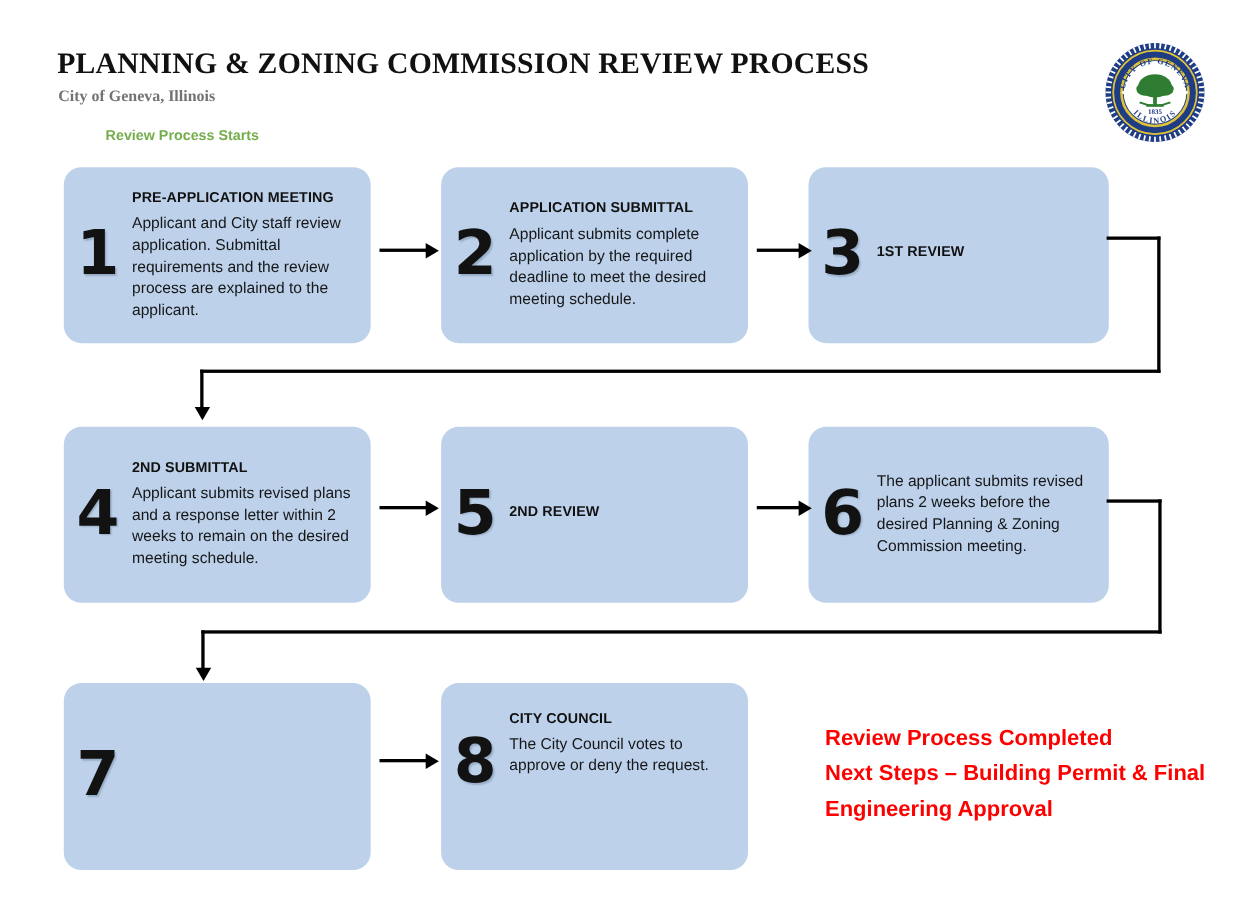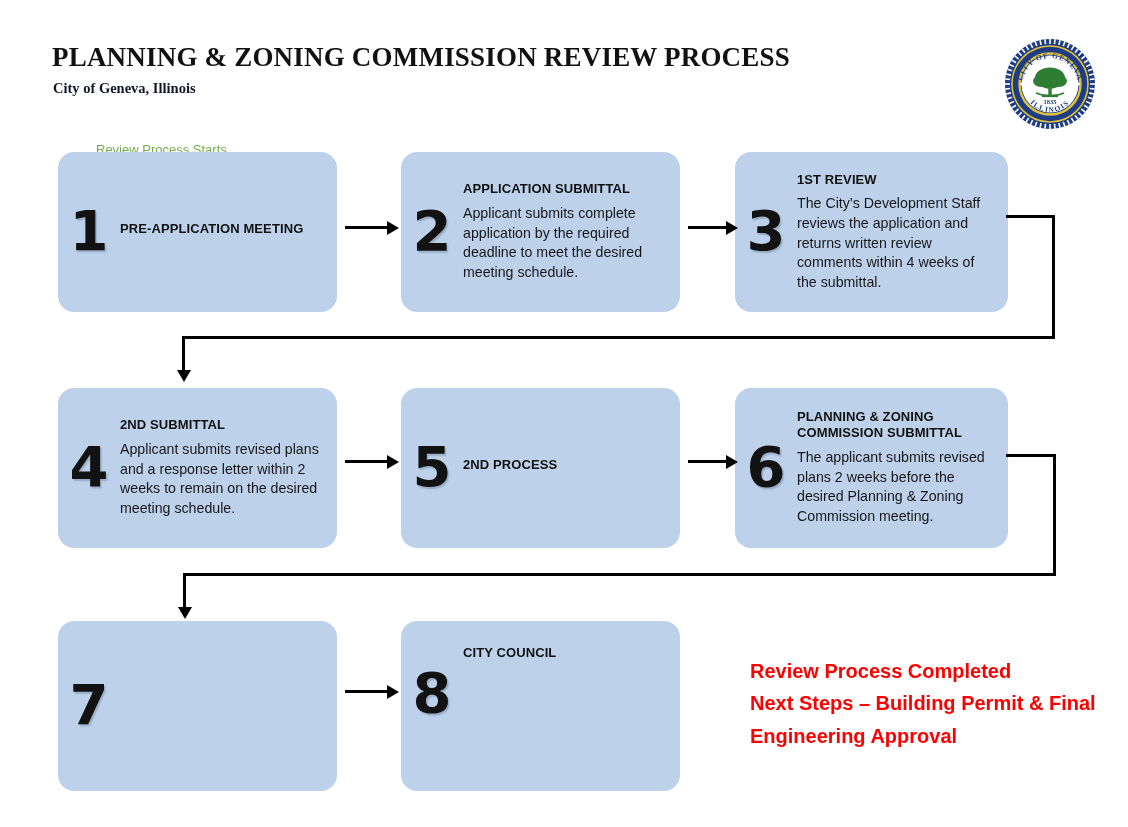--- a/index.html
+++ b/index.html
@@ -30,40 +30,40 @@
     white-space: nowrap;
     text-align: center;
   }
   #header-subtitle {
     position: absolute;
     left: 53px;
     top: 80px;
     font-family: "Liberation Serif", serif;
     font-size: 14.5px;
     font-weight: bold;
-    color: #0f172a;
+    color: #737373;
     white-space: nowrap;
   }
 
   
   #seal {
     position: absolute;
     left: 1002px;
     top: 36px;
     width: 96px;
     height: 96px;
   }
 
   
   #start-label {
     position: absolute;
     left: 80px;
-    top: 142px;
+    top: 115px;
     font-size: 13px;
-    font-weight: normal;
+    font-weight: bold;
     color: #74ad4b;
     white-space: nowrap;
     padding-left: 16px;
   }
 
   
   .pz-box {
     position: absolute;
     background: #bdd2ea;
     border-radius: 16px;
@@ -244,36 +244,36 @@
       <circle cx="76.5" cy="48" r="1.5" fill="#ffffff"></circle>
     </svg>
   </div>
 
   <div id="start-label">Review Process Starts</div>
 
   <div class="pz-box" style="left:58px; top:152px; width:279px; height:160px;">
     <div class="box-num">1</div>
     <div class="box-body">
       <div class="box-heading">PRE-APPLICATION MEETING</div>
+      <div class="box-text">Applicant and City staff review application. Submittal requirements and the review process are explained to the applicant.</div>
     </div>
   </div>
 
   <div class="pz-box" style="left:401px; top:152px; width:279px; height:160px;">
     <div class="box-num">2</div>
     <div class="box-body">
       <div class="box-heading">APPLICATION SUBMITTAL</div>
       <div class="box-text">Applicant submits complete application by the required deadline to meet the desired meeting schedule.</div>
     </div>
   </div>
 
   <div class="pz-box" style="left:735px; top:152px; width:273px; height:160px;">
     <div class="box-num">3</div>
     <div class="box-body">
       <div class="box-heading">1ST REVIEW</div>
-      <div class="box-text">The City’s Development Staff reviews the application and returns written review comments within 4 weeks of the submittal.</div>
     </div>
   </div>
 
   <div class="seg-h" style="left:345px; top:226px; width:44px;"></div>
   <div class="arrow-right" style="left:387px; top:220.5px;"></div>
 
   <div class="seg-h" style="left:688px; top:226px; width:40px;"></div>
   <div class="arrow-right" style="left:726px; top:220.5px;"></div>
 
   <div class="seg-h" style="left:1006px; top:215px; width:49px;"></div>
@@ -286,28 +286,27 @@
     <div class="box-num">4</div>
     <div class="box-body">
       <div class="box-heading">2ND SUBMITTAL</div>
       <div class="box-text">Applicant submits revised plans and a response letter within 2 weeks to remain on the desired meeting schedule.</div>
     </div>
   </div>
 
   <div class="pz-box" style="left:401px; top:388px; width:279px; height:160px;">
     <div class="box-num">5</div>
     <div class="box-body">
-      <div class="box-heading">2ND PROCESS</div>
+      <div class="box-heading">2ND REVIEW</div>
     </div>
   </div>
 
   <div class="pz-box" style="left:735px; top:388px; width:273px; height:160px;">
     <div class="box-num">6</div>
     <div class="box-body">
-      <div class="box-heading">PLANNING &amp; ZONING COMMISSION SUBMITTAL</div>
       <div class="box-text">The applicant submits revised plans 2 weeks before the desired Planning &amp; Zoning Commission meeting.</div>
     </div>
   </div>
 
   <div class="seg-h" style="left:345px; top:460px; width:44px;"></div>
   <div class="arrow-right" style="left:387px; top:454.5px;"></div>
 
   <div class="seg-h" style="left:688px; top:460px; width:40px;"></div>
   <div class="arrow-right" style="left:726px; top:454.5px;"></div>
 
@@ -318,20 +317,21 @@
   <div class="arrow-down" style="left:177.5px; top:607px;"></div>
 
   <div class="pz-box" style="left:58px; top:621px; width:279px; height:170px;">
     <div class="box-num">7</div>
   </div>
 
   <div class="pz-box" style="left:401px; top:621px; width:279px; height:170px; align-items:flex-start; padding-top:24px;">
     <div class="box-num" style="padding-top:20px;">8</div>
     <div class="box-body">
       <div class="box-heading">CITY COUNCIL</div>
+      <div class="box-text">The City Council votes to approve or deny the request.</div>
     </div>
   </div>
 
   <div class="seg-h" style="left:345px; top:690px; width:44px;"></div>
   <div class="arrow-right" style="left:387px; top:684.5px;"></div>
 
   <div id="completion-note">Review Process Completed
 Next Steps – Building Permit &amp; Final Engineering Approval</div>
 
 </div>

